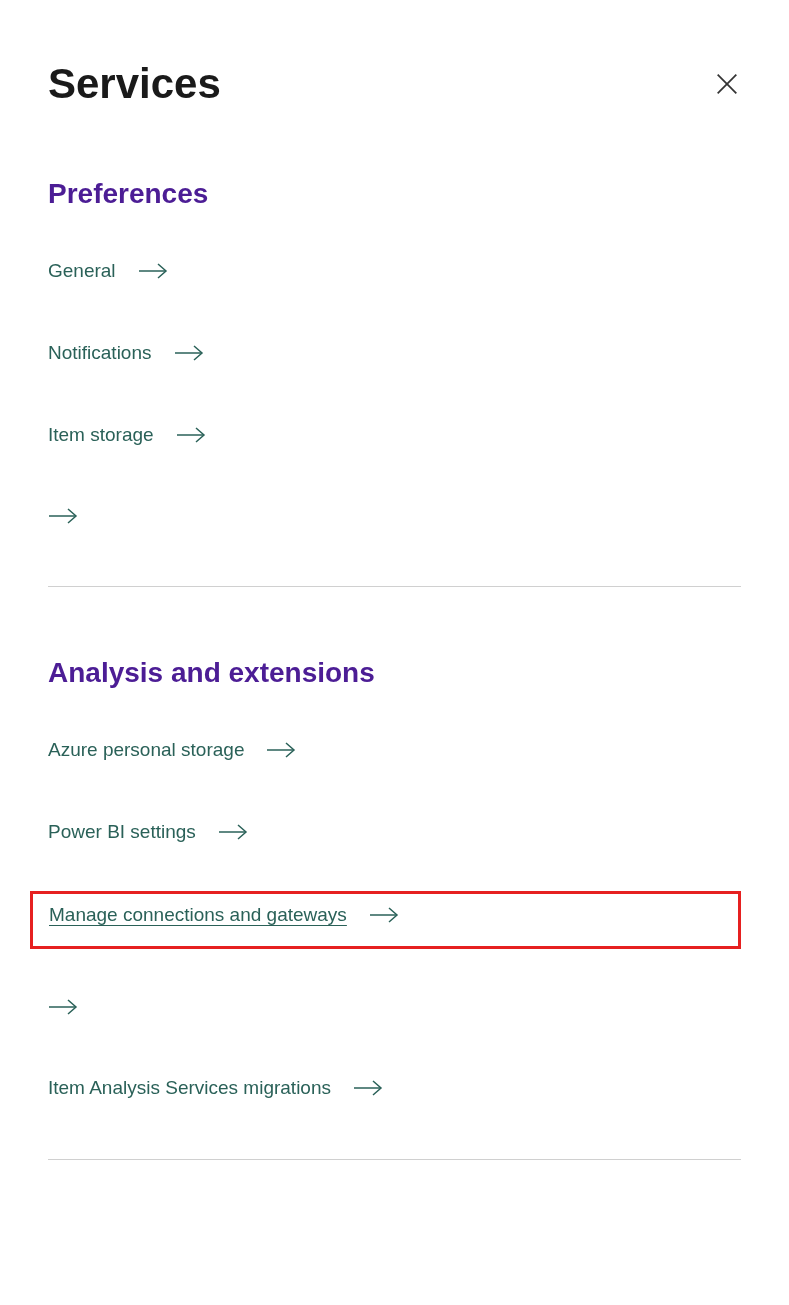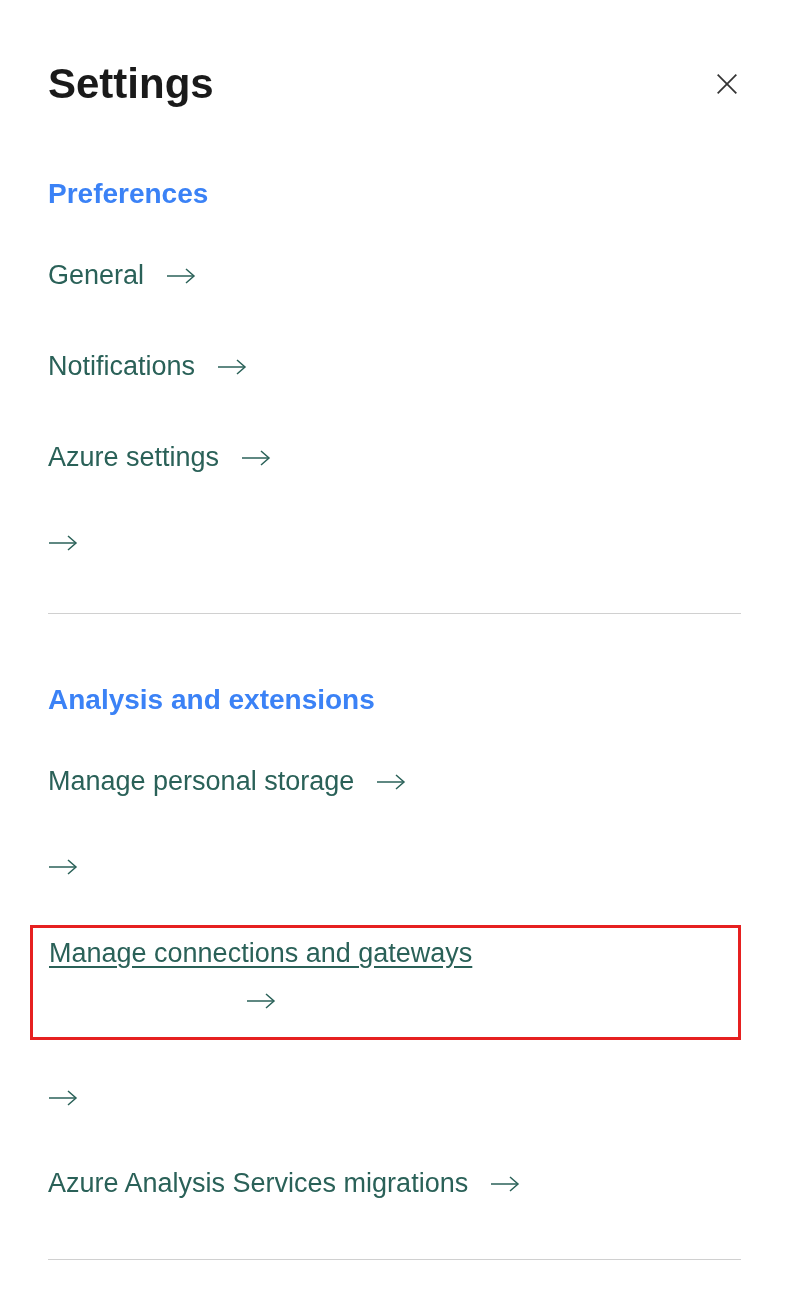--- a/index.html
+++ b/index.html
@@ -29,33 +29,33 @@
       width: 28px;
       height: 28px;
       cursor: pointer;
       stroke: #333;
       stroke-width: 1.5;
       fill: none;
     }
     .section-title {
       font-size: 28px;
       font-weight: 700;
-      color: #3b82f6;
+      color: #4c1d95;
       margin-bottom: 50px;
     }
     .link-item {
       display: flex;
       align-items: center;
       gap: 22px;
       margin-bottom: 60px;
       cursor: pointer;
       width: fit-content;
     }
     .link-label {
-      font-size: 27px;
+      font-size: 19px;
       font-weight: 400;
       color: #2a6158;
     }
     .arrow-icon {
       width: 30px;
       height: 20px;
       stroke: #2a6158;
       stroke-width: 1.5;
       fill: none;
     }
@@ -65,33 +65,32 @@
       margin: 10px 0 70px 0;
     }
     .highlighted {
       border: 3px solid #e62020;
       padding: 10px 16px;
       margin-left: -18px;
       margin-bottom: 48px;
       margin-top: -12px;
     }
     .highlighted .link-item {
-      margin-bottom: 16px;
-      flex-direction: column;
+      margin-bottom: 10px;
     }
     .highlighted .link-label {
       text-decoration: underline;
       text-underline-offset: 4px;
     }
   </style>
 </head>
 <body>
 
 <div class="header">
-  <h1 class="title">Settings</h1>
+  <h1 class="title">Services</h1>
   <svg class="close-icon" viewBox="0 0 24 24">
     <line x1="4" y1="4" x2="20" y2="20"></line>
     <line x1="20" y1="4" x2="4" y2="20"></line>
   </svg>
 </div>
 
 <h2 class="section-title">Preferences</h2>
 
 <div class="link-item">
   <span class="link-label">General</span>
@@ -103,47 +102,48 @@
 
 <div class="link-item">
   <span class="link-label">Notifications</span>
   <svg class="arrow-icon" viewBox="0 0 30 16">
     <line x1="1" y1="8" x2="27" y2="8"></line>
     <polyline points="20,1 28,8 20,15"></polyline>
   </svg>
 </div>
 
 <div class="link-item">
-  <span class="link-label">Azure settings</span>
+  <span class="link-label">Item storage</span>
   <svg class="arrow-icon" viewBox="0 0 30 16">
     <line x1="1" y1="8" x2="27" y2="8"></line>
     <polyline points="20,1 28,8 20,15"></polyline>
   </svg>
 </div>
 
 <div class="link-item">
   <svg class="arrow-icon" viewBox="0 0 30 16">
     <line x1="1" y1="8" x2="27" y2="8"></line>
     <polyline points="20,1 28,8 20,15"></polyline>
   </svg>
 </div>
 
 <hr class="divider">
 
 <h2 class="section-title">Analysis and extensions</h2>
 
 <div class="link-item">
-  <span class="link-label">Manage personal storage</span>
+  <span class="link-label">Azure personal storage</span>
   <svg class="arrow-icon" viewBox="0 0 30 16">
     <line x1="1" y1="8" x2="27" y2="8"></line>
     <polyline points="20,1 28,8 20,15"></polyline>
   </svg>
 </div>
 
 <div class="link-item">
+  <span class="link-label">Power BI settings</span>
   <svg class="arrow-icon" viewBox="0 0 30 16">
     <line x1="1" y1="8" x2="27" y2="8"></line>
     <polyline points="20,1 28,8 20,15"></polyline>
   </svg>
 </div>
 
 <div class="highlighted">
   <div class="link-item">
     <span class="link-label">Manage connections and gateways</span>
     <svg class="arrow-icon" viewBox="0 0 30 16">
@@ -154,20 +154,20 @@
 </div>
 
 <div class="link-item">
   <svg class="arrow-icon" viewBox="0 0 30 16">
     <line x1="1" y1="8" x2="27" y2="8"></line>
     <polyline points="20,1 28,8 20,15"></polyline>
   </svg>
 </div>
 
 <div class="link-item">
-  <span class="link-label">Azure Analysis Services migrations</span>
+  <span class="link-label">Item Analysis Services migrations</span>
   <svg class="arrow-icon" viewBox="0 0 30 16">
     <line x1="1" y1="8" x2="27" y2="8"></line>
     <polyline points="20,1 28,8 20,15"></polyline>
   </svg>
 </div>
 
 <hr class="divider" style="margin-bottom:0;">
 
 </body></html>

